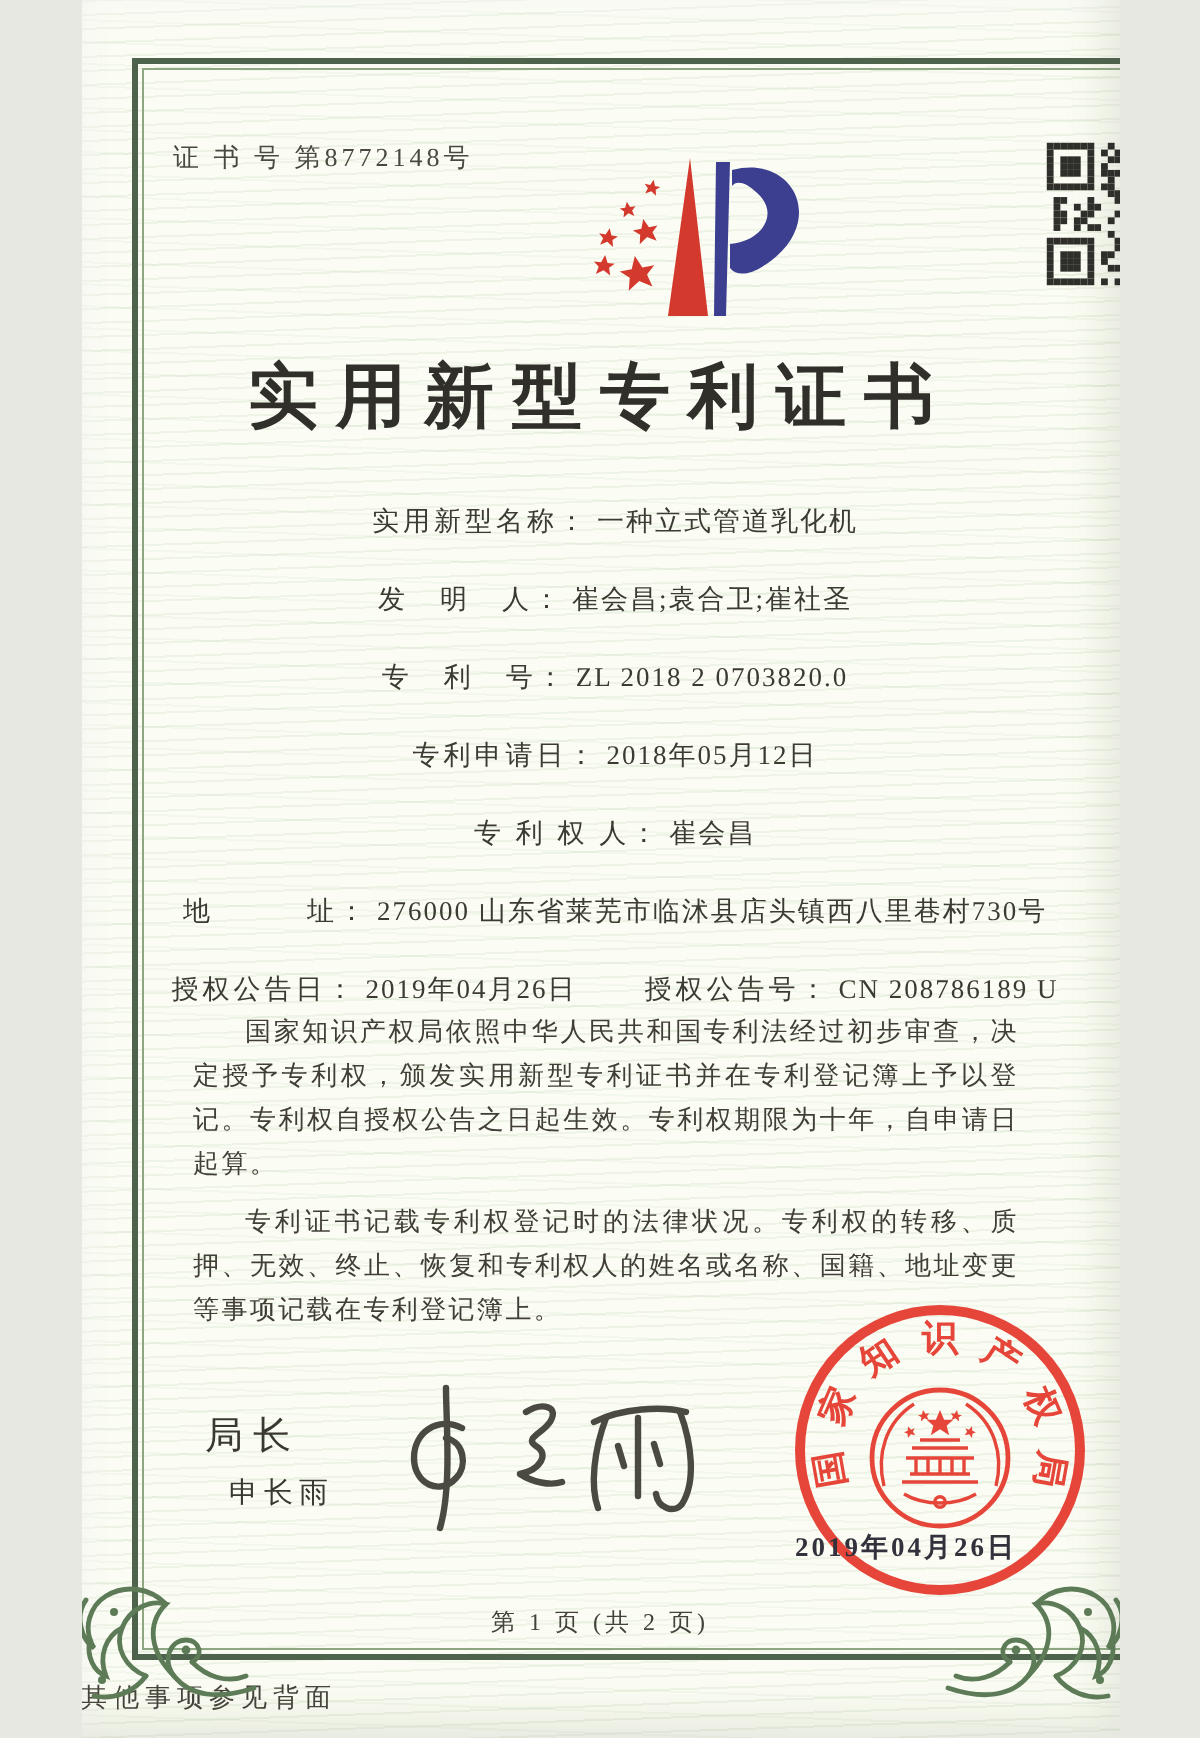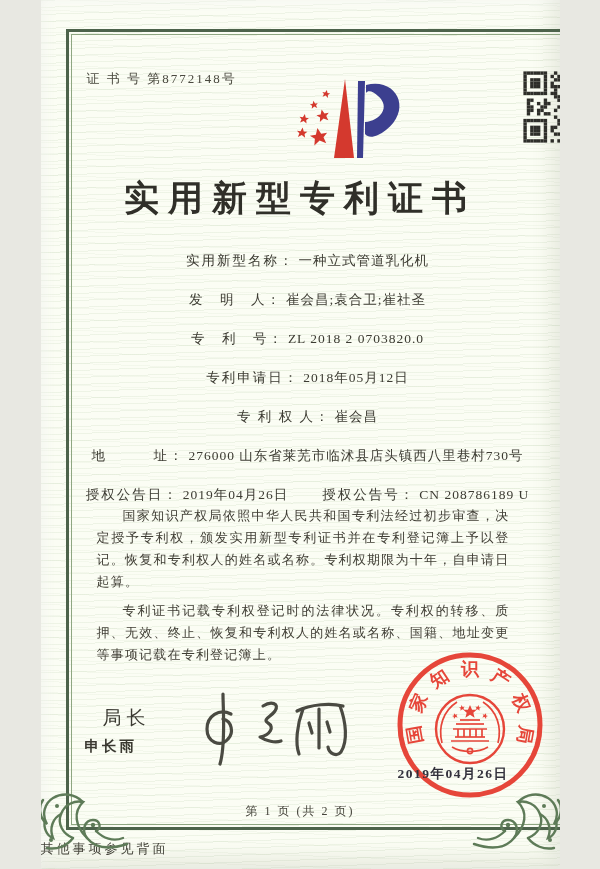--- a/index.html
+++ b/index.html
@@ -32,21 +32,21 @@
   .frow{height:39px;display:flex;align-items:center;font-size:13.5px;justify-content:center;}
   .flabel{white-space:pre;letter-spacing:2px;color:#3c3b32;}
   .fvalue{letter-spacing:1px;color:#3c3b32;margin-left:4px;white-space:pre;}
   .fpair2{margin-left:34px;font-family:Liberation Serif, serif;}
   .paras{position:absolute;left:56px;right:50px;top:505px;}
   .para{
     font-size:13px;line-height:22px;text-indent:2em;text-align:justify;
     letter-spacing:1.2px;color:#403e35;margin:0 0 7px 0;
   }
   .director{position:absolute;left:62px;top:705px;font-size:19px;letter-spacing:5px;color:#3a3931;}
-  .director2{position:absolute;left:44px;top:737px;font-size:14.5px;letter-spacing:3px;color:#3a3931;font-weight:bold;}
+  .director2{position:absolute;left:74px;top:737px;font-size:14.5px;letter-spacing:3px;color:#3a3931;}
   .signature{position:absolute;left:148px;top:686px;width:178px;height:88px;}
   .seal{position:absolute;left:353px;top:649px;width:152px;height:152px;opacity:.93;}
   .seal-date{
     position:absolute;left:357px;top:765px;font-size:13.5px;font-weight:600;
     letter-spacing:1.5px;color:#32313c;z-index:5;
   }
   .page-num{position:absolute;left:0;right:0;top:803px;text-align:center;font-size:12px;letter-spacing:2px;color:#44433a;font-family:Liberation Serif, serif;}
   .back-note{position:absolute;left:0;right:0;top:840px;text-align:left;font-size:13px;letter-spacing:3px;color:#45443b;}
   .flourish{position:absolute;width:92px;height:66px;top:792px;z-index:6;}
   .fl-bl{left:-2px;}
@@ -333,21 +333,21 @@
     </div>
     <div class="frow">
       <span class="flabel">授权公告日：</span>
       <span class="fvalue">2019年04月26日</span>
       <span class="flabel fpair2">授权公告号：</span>
       <span class="fvalue">CN 208786189 U</span>
     </div>
   </div>
 
   <div class="paras">
-    <p class="para">国家知识产权局依照中华人民共和国专利法经过初步审查，决定授予专利权，颁发实用新型专利证书并在专利登记簿上予以登记。恢复和专利权人的姓名或名称。专利权期限为十年，自申请日起算。</p>
+    <p class="para">国家知识产权局依照中华人民共和国专利法经过初步审查，决定授予专利权，颁发实用新型专利证书并在专利登记簿上予以登记。专利权自授权公告之日起生效。专利权期限为十年，自申请日起算。</p>
     <p class="para">专利证书记载专利权登记时的法律状况。专利权的转移、质押、无效、终止、恢复和专利权人的姓名或名称、国籍、地址变更等事项记载在专利登记簿上。</p>
   </div>
 
   <div class="director">局长</div>
   <div class="director2">申长雨</div>
 
   <svg class="signature" viewBox="0 0 178 88">
     <g fill="none" stroke="#4a4a42" stroke-width="3.2" stroke-linecap="round" stroke-linejoin="round">
       <path d="M42,28 C30,22 18,30 18,43 C18,56 31,62 39,53 C45,47 43,35 34,33"></path>
       <path d="M34,8 C34,24 37,58 31,78"></path>

